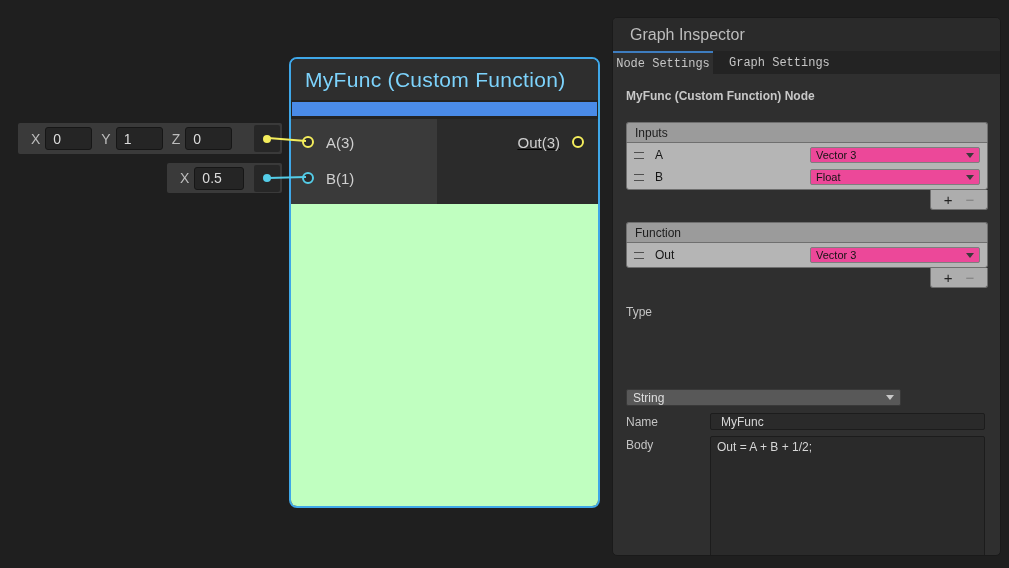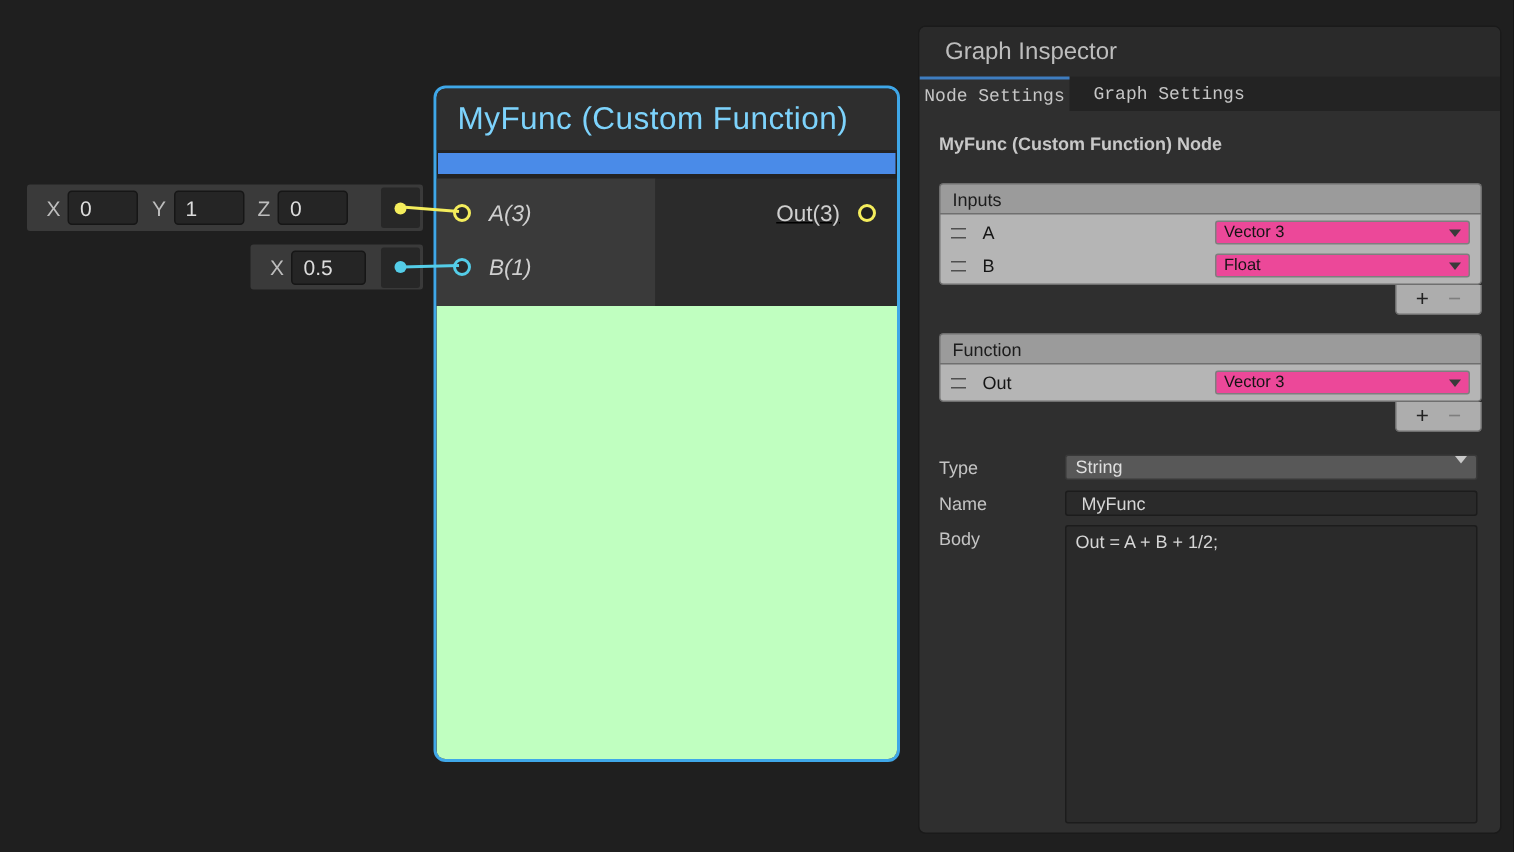--- a/index.html
+++ b/index.html
@@ -46,21 +46,21 @@
   .ports-left  { width:146px; background:#3A3A3A; padding-top:8px; box-sizing:border-box; }
   .ports-right { flex:1; background:#2B2B2B; padding-top:8px; box-sizing:border-box; }
   .port-row { height:30px; display:flex; align-items:center; margin-bottom:6px; }
   .port-row.out { justify-content:flex-end; padding-right:14px;text-decoration:underline; }
   .port-ring {
     width:8px; height:8px; border-radius:50%; border:2px solid #F4ED5C;
     background:rgba(0,0,0,0.25); flex:0 0 auto;
   }
   .ports-left .port-ring { margin-left:11px; }
   .port-label { color:#CFCFCF; font-size:15px; }
-  .ports-left .port-label { margin-left:12px;font-style:italic; }
+  .ports-left .port-label { margin-left:12px; }
   .port-row.out .port-label { margin-right:12px; }
   .node-preview { flex:1; background:#C0FFC0; }
 
   
   #wires { position:absolute; left:0; top:0; z-index:5; pointer-events:none; }
 
   
   #inspector {
     position:absolute; left:612px; top:17px; width:389px; height:539px;
     background:#2F2F2F; border:1px solid #1A1A1A; border-radius:5px;
@@ -103,27 +103,27 @@
   .rlist-footer { display:flex; justify-content:flex-end; }
   .footer-box {
     width:58px; height:20px; background:#ADADAD; border:1px solid #6F6F6F; border-top:none;
     border-radius:0 0 3px 3px; display:flex; align-items:center; justify-content:space-evenly;
     box-sizing:border-box;
   }
   .btn-add { color:#222; font-size:15px; line-height:1; cursor:default; }
   .btn-remove { color:#7E7E7E; font-size:15px; line-height:1; cursor:default; }
 
   .field-row { display:flex; align-items:flex-start; }
-  .field-row.type { margin-top:15px; }
+  .field-row.type { margin-top:15px;flex-direction:column; }
   .field-row.name { margin-top:7px; }
   .field-row.body { margin-top:6px; }
   .field-label { width:84px; font-size:12px; color:#C4C4C4; padding-top:2px; flex:0 0 84px; }
   .dark-dropdown {
     width:275px; height:17px; background:#585858; border:1px solid #393939; border-radius:2px;
-    display:flex; padding:0 6px; font-size:12px; color:#DFDFDF; box-sizing:border-box;
+    display:flex; align-items:center; padding:0 6px; font-size:12px; color:#DFDFDF; box-sizing:border-box;
   }
   .arrow-down-dark { margin-left:auto; width:0; height:0; border-left:4px solid transparent; border-right:4px solid transparent; border-top:5px solid #C9C9C9; }
   .dark-input {
     width:275px; height:17px; background:#2A2A2A; border:1px solid #1C1C1C; border-radius:2px;
     display:flex; align-items:center; padding:0 10px; font-size:12px; color:#D6D6D6; box-sizing:border-box;
   }
   .dark-textarea {
     width:275px; height:199px; background:#2A2A2A; border:1px solid #1C1C1C; border-radius:2px;
     padding:3px 6px; font-size:12px; color:#D6D6D6; box-sizing:border-box; line-height:15px;
   }

